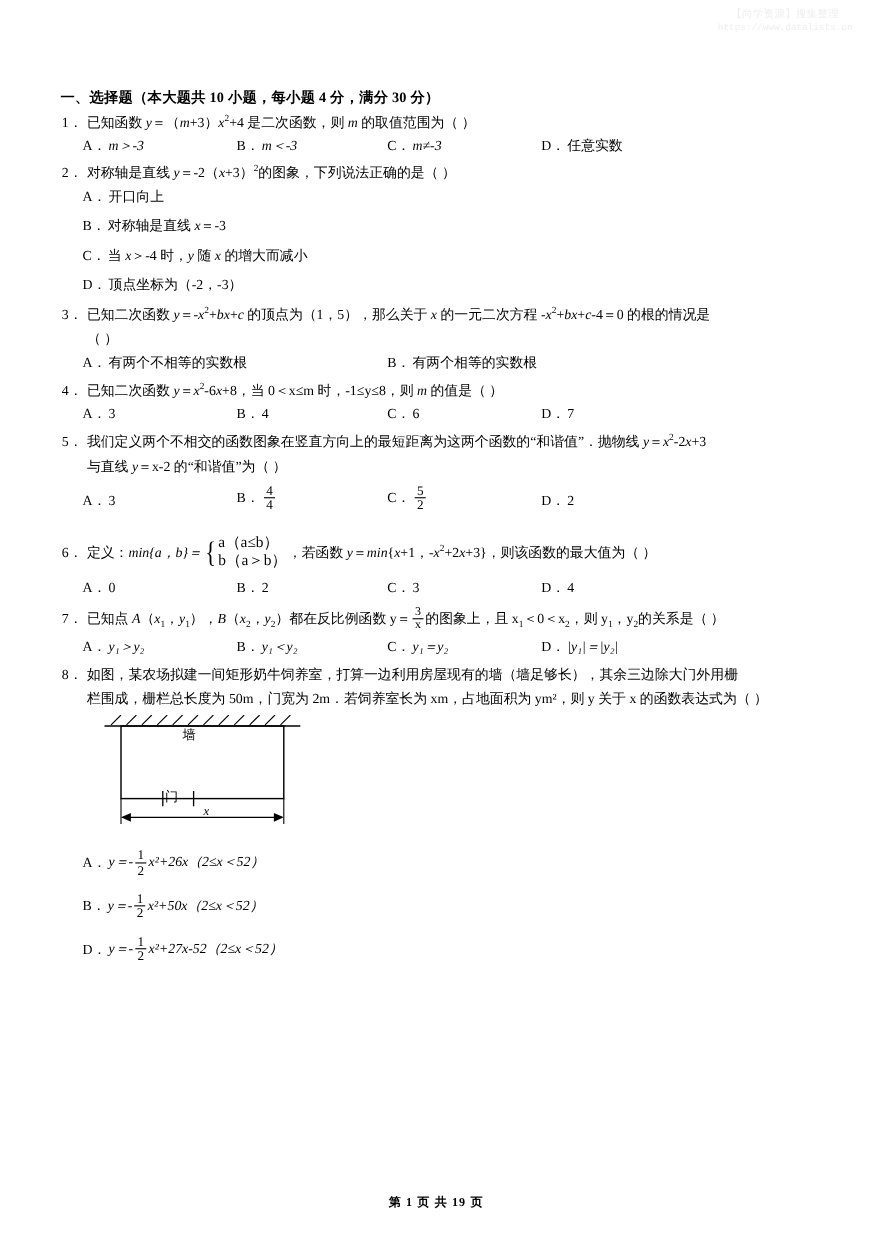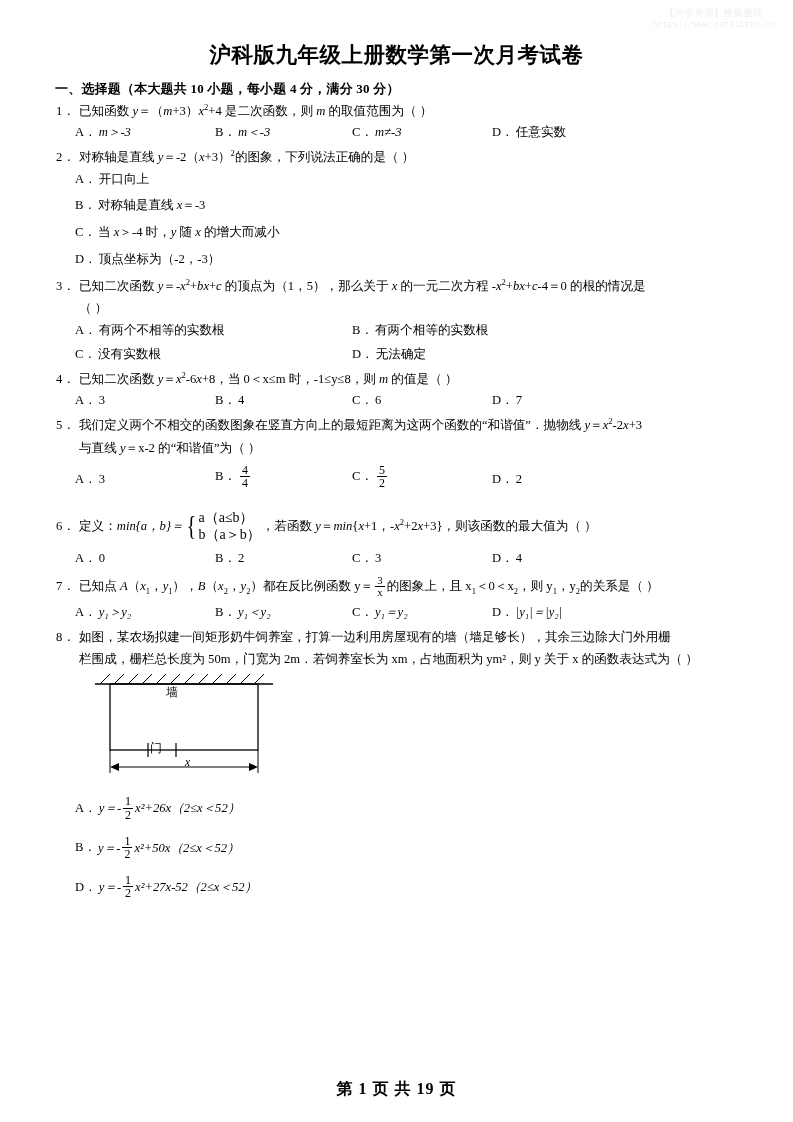--- a/index.html
+++ b/index.html
@@ -116,36 +116,35 @@
     font-size:12px;
   }
   .fig-label-x{
     position:absolute;left:92px;top:83px;
     font-size:11.5px;font-style:italic;
   }
 
   
   .footer{
     position:absolute;left:0;bottom:22px;width:793px;
-    text-align:center;font-size:16px;
+    text-align:center;font-size:11px;
     letter-spacing:1px;
     font-weight:bold;
   }
 </style>
 </head>
 <body>
 
 <div class="page">
 
   <div class="watermark">
     <div class="wm-line1">【尚学资源】搜集整理</div>
     <div class="wm-line2">https://www.datalists.cn</div>
   </div>
 
-  <div class="doc-title">沪科版九年级上册数学第一次月考试卷</div>
 
   <div class="content">
 
     <div class="section-head">一、选择题（本大题共 10 小题，每小题 4 分，满分 30 分）</div>
 
     <div class="q">
       <div class="q-line">
         <span class="q-num">1．</span><span>已知函数 </span><span class="it">y</span>＝（<span class="it">m</span>+3）<span class="it">x</span><sup>2</sup>+4<span> 是二次函数，则 </span><span class="it">m</span><span> 的取值范围为（     ）</span>
       </div>
       <div class="opts">
@@ -167,24 +166,20 @@
     </div>
 
     <div class="q">
       <div class="q-line">
         <span class="q-num">3．</span><span>已知二次函数 </span><span class="it">y</span>＝‑<span class="it">x</span><sup>2</sup>+<span class="it">bx</span>+<span class="it">c</span><span> 的顶点为（1，5），那么关于 </span><span class="it">x</span><span> 的一元二次方程 </span>‑<span class="it">x</span><sup>2</sup>+<span class="it">bx</span>+<span class="it">c</span><span>‑4＝0 的根的情况是</span>
       </div>
       <div class="q-cont">（     ）</div>
       <div class="opts">
         <span class="opt h1"><span class="opt-label">A．</span><span>有两个不相等的实数根</span></span>
         <span class="opt h2"><span class="opt-label">B．</span><span>有两个相等的实数根</span></span>
-      </div>
-      <div class="opts">
-        <span class="opt h1"><span class="opt-label">C．</span><span>没有实数根</span></span>
-        <span class="opt h2"><span class="opt-label">D．</span><span>无法确定</span></span>
       </div>
     </div>
 
     <div class="q">
       <div class="q-line">
         <span class="q-num">4．</span><span>已知二次函数 </span><span class="it">y</span>＝<span class="it">x</span><sup>2</sup>‑6<span class="it">x</span>+8<span>，当 0＜x≤m 时，‑1≤y≤8，则 </span><span class="it">m</span><span> 的值是（     ）</span>
       </div>
       <div class="opts">
         <span class="opt c1"><span class="opt-label">A．</span><span>3</span></span>
         <span class="opt c2"><span class="opt-label">B．</span><span>4</span></span>

